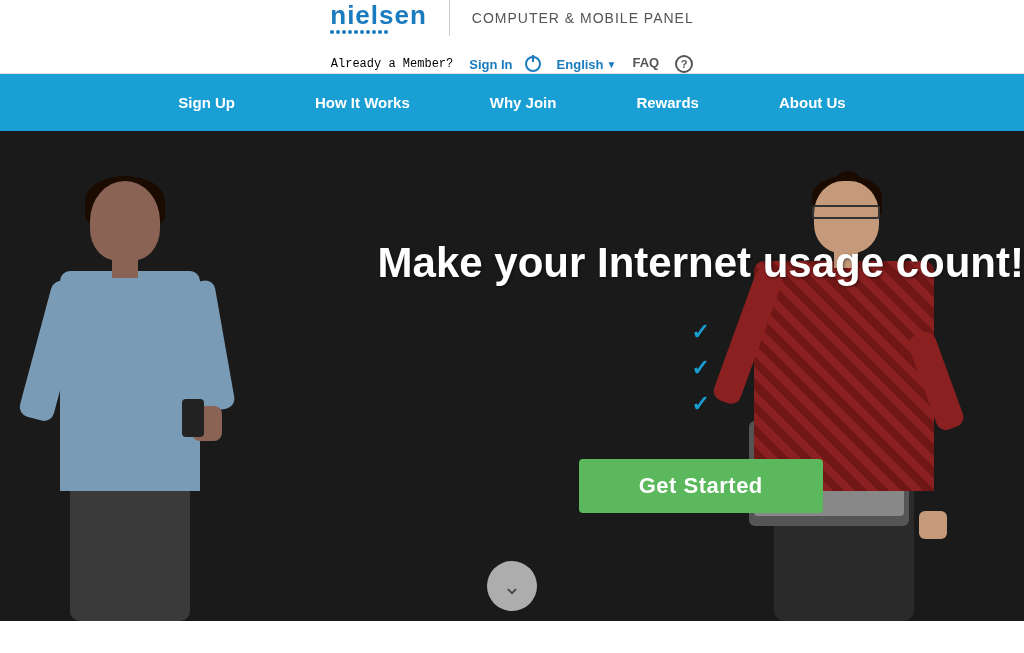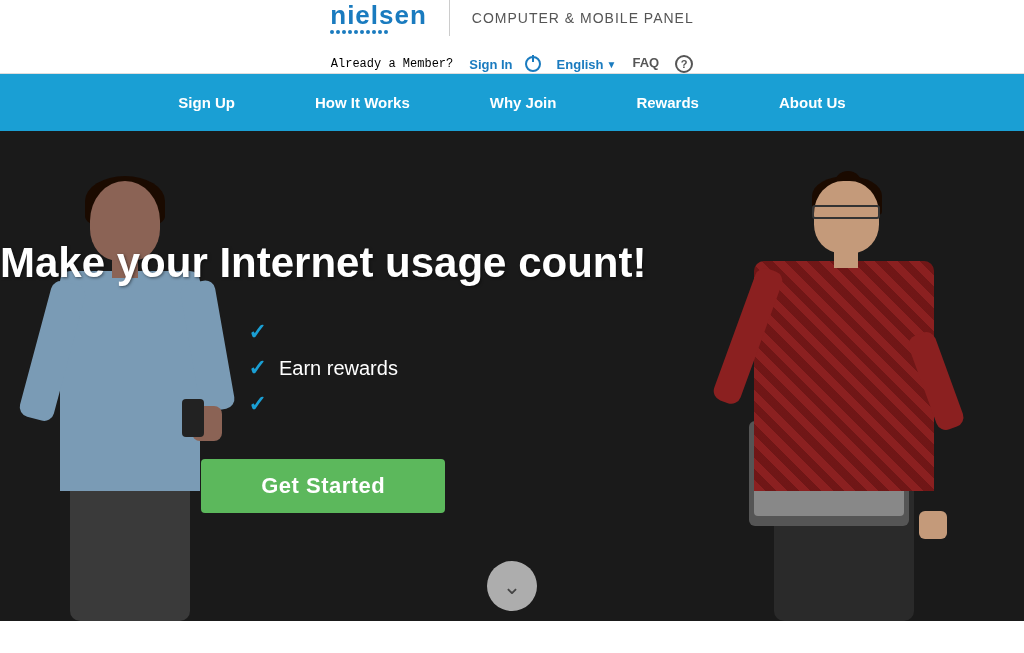--- a/index.html
+++ b/index.html
@@ -153,21 +153,21 @@
       transition: background 0.2s;
     }
 
     
     .hero {
       background: #1a1a1a;
       height: 490px;
       position: relative;
       display: flex;
       align-items: center;
-      justify-content: flex-start;
+      justify-content: flex-end;
       overflow: hidden;
     }
     .hero-content {
       position: relative;
       z-index: 2;
       text-align: center;
       display: flex;
       flex-direction: column;
       align-items: center;
     }
@@ -559,21 +559,20 @@
   </div>
 
   <div class="hero-content">
     <h1 class="hero-title">Make your Internet usage count!</h1>
     <ul class="hero-list">
       <li>
         <span class="check-icon">✓</span>
       </li>
       <li>
         <span class="check-icon">✓</span>
-        <span>Earn rewards</span>
       </li>
       <li>
         <span class="check-icon">✓</span>
       </li>
     </ul>
     <button class="get-started-btn">Get Started</button>
   </div>
 
   <div class="scroll-down">
     <span class="scroll-down-chevron">⌄</span>

